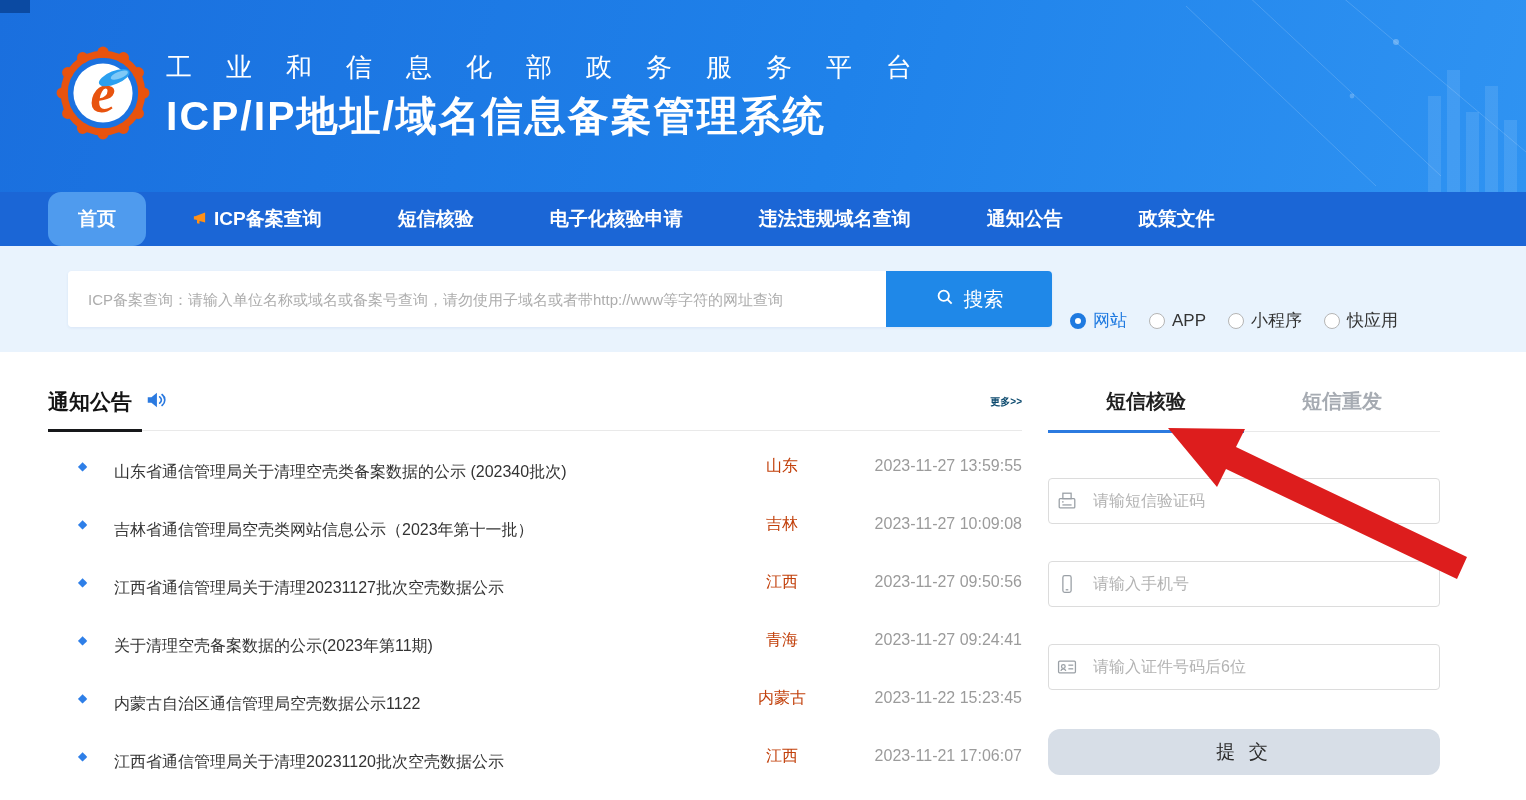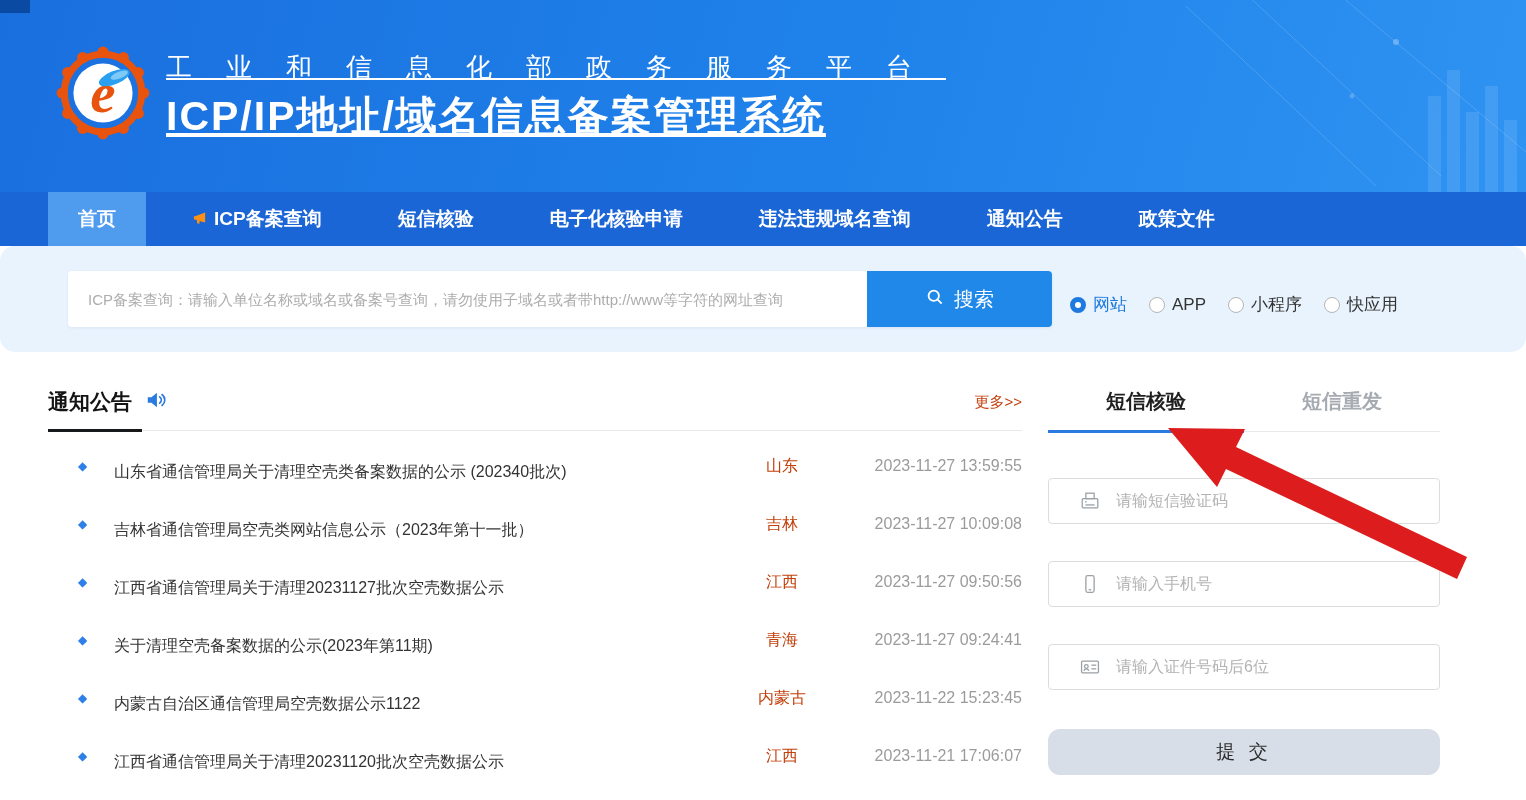--- a/index.html
+++ b/index.html
@@ -11,76 +11,76 @@
   }
 
   
   .hero{
     position:relative; height:192px;
     background:linear-gradient(105deg,#1a6fde 0%,#1f82ea 55%,#2f93f2 100%);
     overflow:hidden;
   }
   .corner-tab{position:absolute;left:0;top:0;width:30px;height:13px;background:#0b4aa2;}
   .logo{position:absolute;left:52px;top:42px;width:102px;height:102px;}
-  .titles{position:absolute;left:166px;top:50px;color:#fff;text-decoration:underline;}
+  .titles{position:absolute;left:166px;top:50px;color:#fff;}
   .platform-title{font-size:26px;letter-spacing:34px;white-space:nowrap;font-weight:500;}
   .system-title{margin-top:4px;font-size:41px;font-weight:bold;letter-spacing:2px;white-space:nowrap;}
   .hero-deco{position:absolute;right:0;top:0;pointer-events:none;}
 
   
   .nav{height:54px;background:#1b66d6;display:flex;align-items:stretch;padding-left:48px;gap:16px;}
   .nav-item{
     color:#fff;font-size:19px;font-weight:bold;display:flex;align-items:center;gap:7px;
-    padding:0 30px;cursor:pointer;white-space:nowrap;
+    padding:0 30px;cursor:pointer;white-space:nowrap;border-radius:13px;
   }
   .nav-item.active{background:#4f9bee;}
 
   
-  .search-section{height:106px;background:#e9f3fd;display:flex;padding:0 20px 0 68px;position:relative;border-radius:15px;}
+  .search-section{height:106px;background:#e9f3fd;display:flex;padding:0 20px 0 68px;position:relative;}
   .search-group{display:flex;height:56px;width:984px;flex:none;margin-top:25px;border-radius:4px;overflow:hidden;box-shadow:0 1px 3px rgba(30,80,160,.08);}
   .search-input{
     flex:1;border:none;outline:none;padding:0 20px;font-size:15px;color:#333;background:#fff;
   }
   .search-input::placeholder{color:#adadad;}
   .search-btn{
-    width:185px;background:#1f88e8;color:#fff;font-size:20px;border:none;cursor:pointer;
+    width:166px;background:#1f88e8;color:#fff;font-size:20px;border:none;cursor:pointer;
     display:flex;align-items:center;justify-content:center;gap:9px;font-weight:500;
   }
-  .radio-group{display:flex;align-items:center;gap:22px;margin-left:18px;align-self:flex-end;padding-bottom:36px;margin-top:24px;}
+  .radio-group{display:flex;align-items:center;gap:22px;margin-left:18px;align-self:flex-end;padding-bottom:20px;margin-top:24px;}
   .radio-item{display:flex;align-items:center;gap:7px;font-size:17px;color:#333;cursor:pointer;white-space:nowrap;}
   .radio{width:16px;height:16px;border-radius:50%;border:1px solid #b5b5b5;background:#fff;flex:none;}
   .radio-item.checked .radio{border:5px solid #1f7ae0;}
   .radio-item.checked .radio-label{color:#1f7ae0;}
 
   
   .main{display:flex;padding:36px 86px 0 48px;gap:26px;}
 
   
   .ann{flex:1;min-width:0;}
   .ann-head{display:flex;align-items:center;justify-content:space-between;border-bottom:1px solid #e9e9e9;padding-bottom:14px;position:relative;}
   .ann-head-left{display:flex;align-items:center;gap:13px;}
   .ann-h2{margin:0;font-size:21px;color:#141414;font-weight:bold;}
   .title-underline{position:absolute;left:0;bottom:-2px;width:94px;height:3px;background:#17181a;}
-  .more-link{color:#c2410c;font-size:15px;cursor:pointer;text-decoration:none;}
+  .more-link{color:#0c4a6e;font-size:10px;cursor:pointer;text-decoration:none;font-weight:bold;}
   .ann-list{list-style:none;margin:6px 0 0;padding:0;}
   .ann-item{display:flex;align-items:center;height:58px;font-size:16px;}
   .diamond{color:#2e7fe8;font-size:12px;padding-left:30px;width:66px;flex:none;}
   .ann-item-title{flex:1;color:#333;cursor:pointer;overflow:hidden;white-space:nowrap;text-overflow:ellipsis;margin-top:13px;}
   .ann-region{width:110px;text-align:center;color:#c2410c;flex:none;}
   .ann-date{width:185px;text-align:right;color:#9b9b9b;flex:none;}
 
   
   .sms{width:392px;flex:none;}
   .tabs{display:flex;border-bottom:1px solid #e9e9e9;}
   .tab{flex:1;text-align:center;font-size:20px;font-weight:bold;color:#a6abb2;padding-bottom:16px;cursor:pointer;position:relative;}
   .tab.active{color:#1f1f1f;}
   .tab.active::after{content:"";position:absolute;left:0;right:0;bottom:-2px;height:3px;background:#2b7ae0;}
   .field{
     display:flex;align-items:center;gap:13px;border:1px solid #dcdcdc;border-radius:4px;
-    height:46px;padding:0 30px;margin-top:37px;background:#fff;
+    height:46px;padding:0 7px;margin-top:37px;background:#fff;
   }
   .field.first{margin-top:46px;}
   .field-icon{flex:none;display:flex;align-items:center;}
   .field input{border:none;outline:none;flex:1;font-size:16px;color:#333;min-width:0;background:transparent;}
   .field input::placeholder{color:#b3b3b3;}
   .submit-btn{
     margin-top:39px;width:100%;height:46px;background:#d7dee7;border:none;border-radius:12px;
     font-size:19px;color:#2b2b2b;cursor:pointer;letter-spacing:4px;
   }
 

